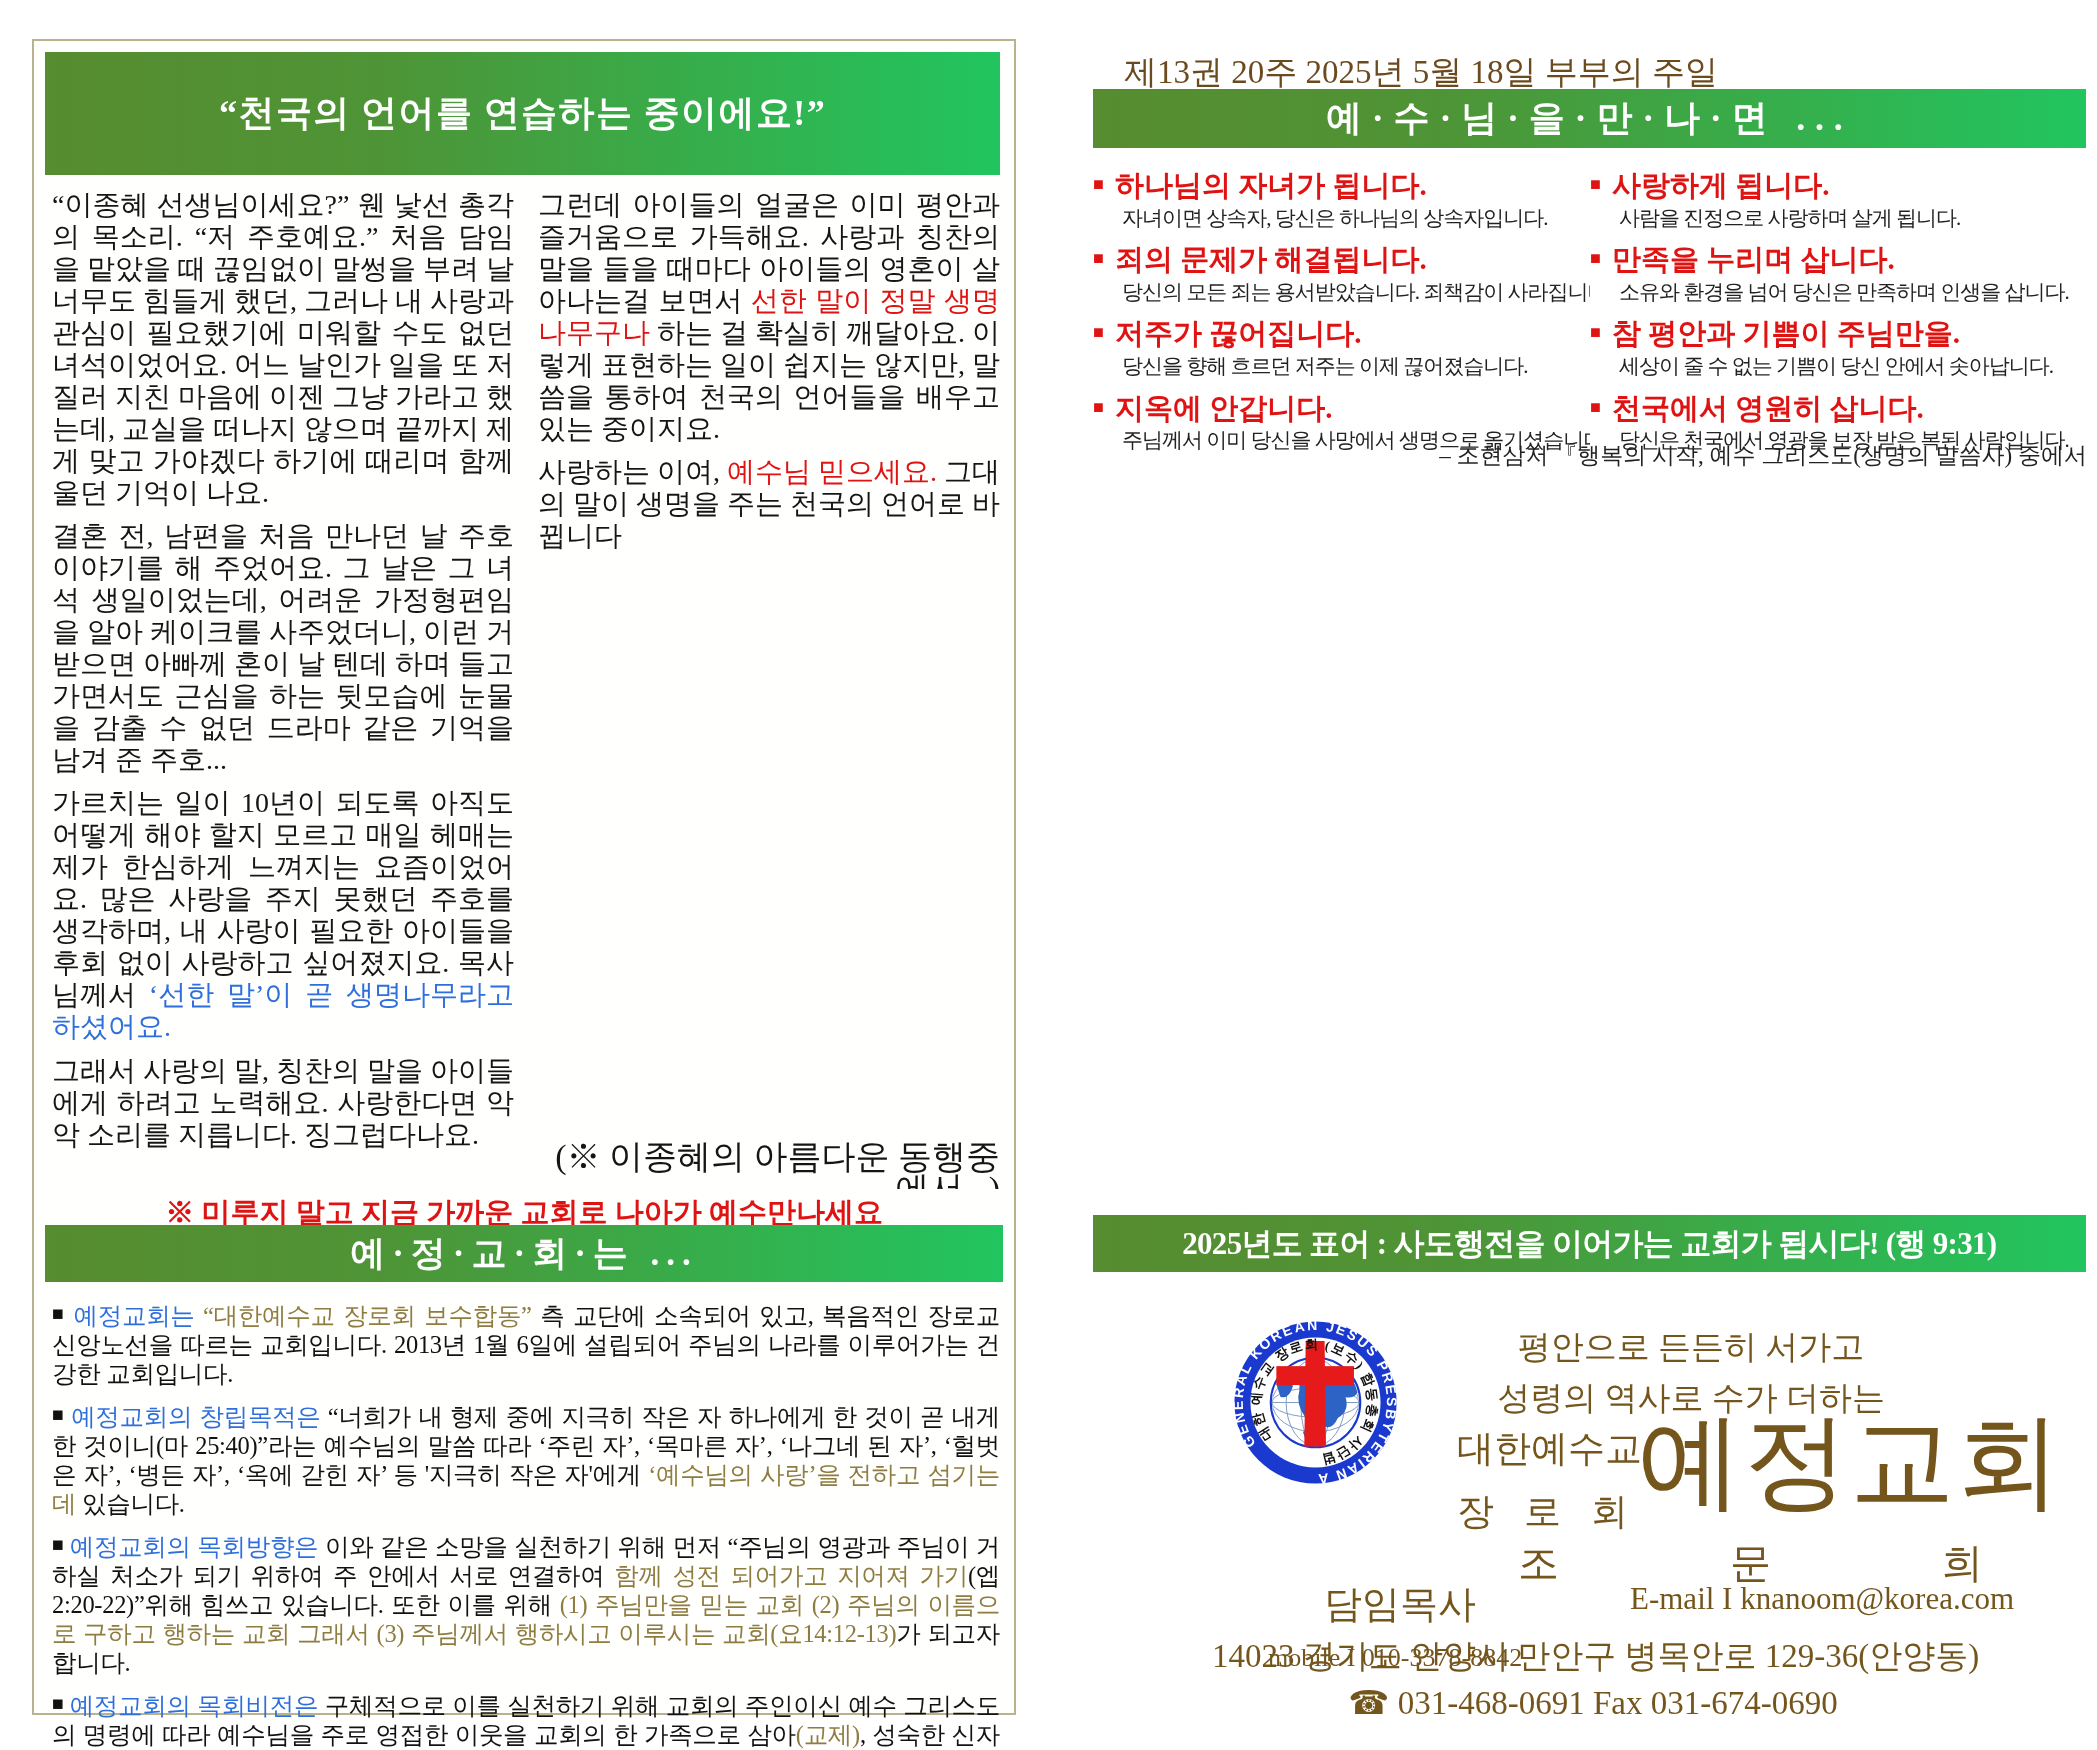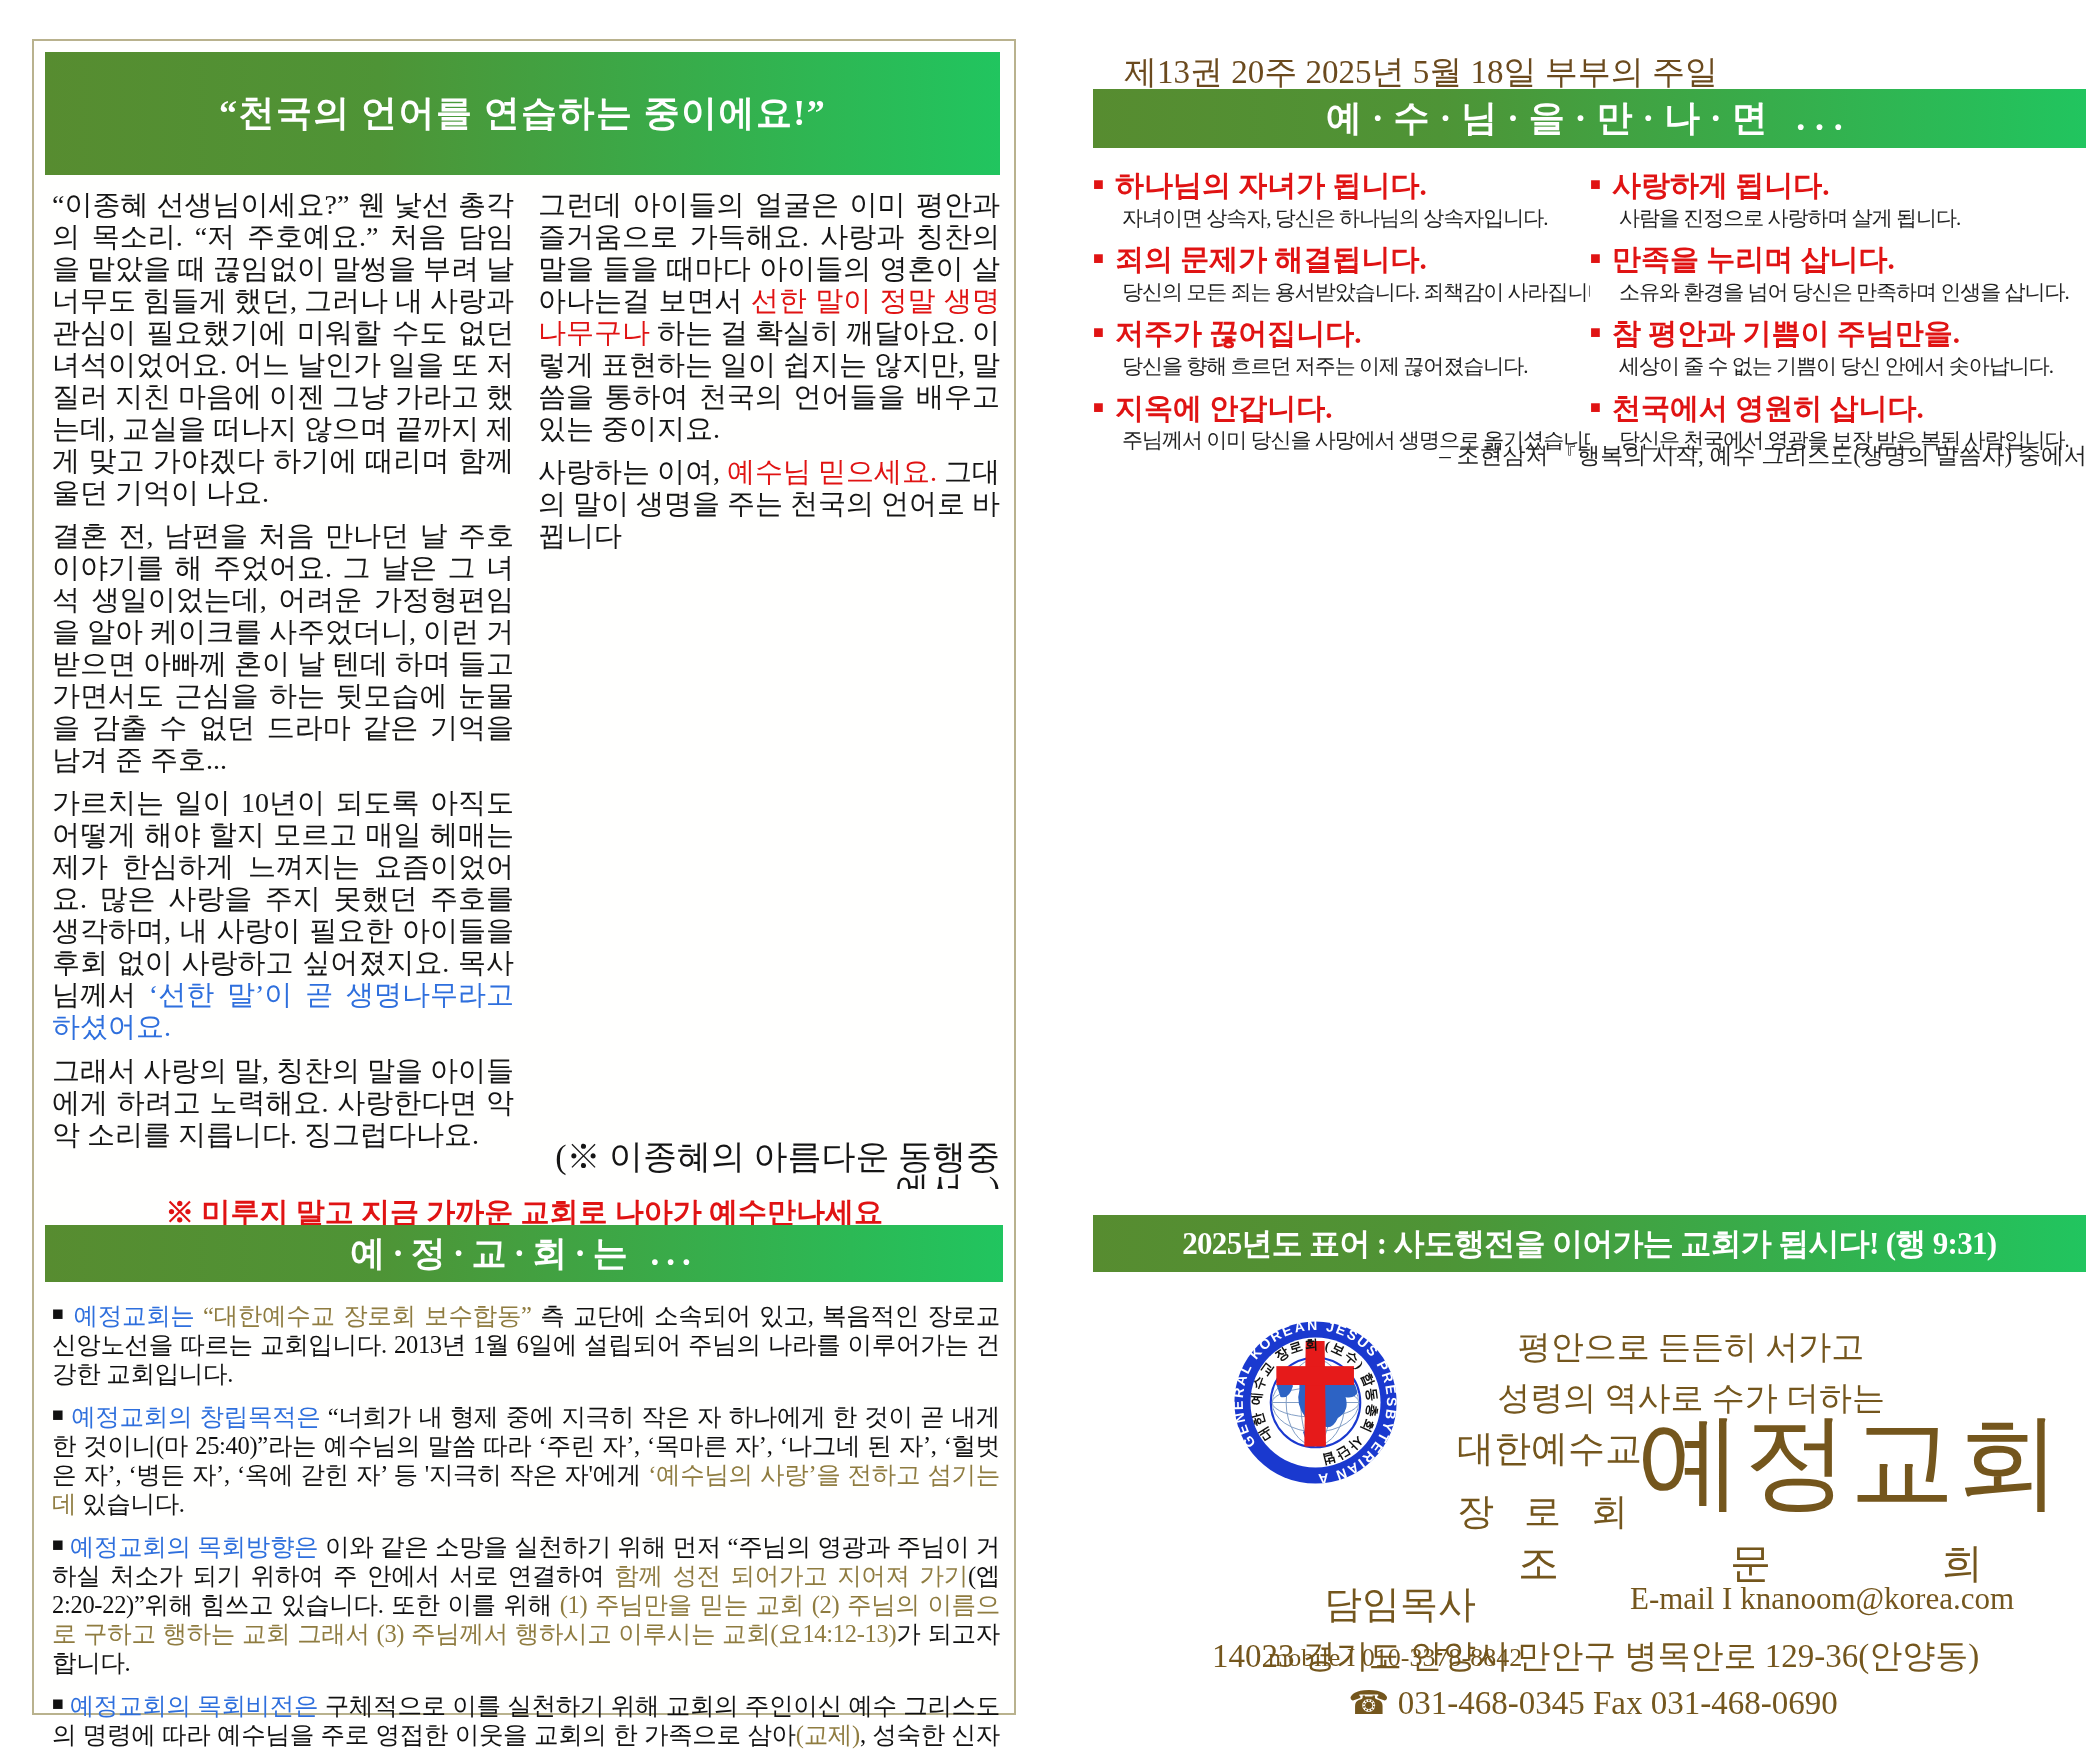--- a/index.html
+++ b/index.html
@@ -194,18 +194,18 @@
       <div class="tag1">평안으로 든든히 서가고</div>
       <div class="tag2">성령의 역사로 수가 더하는</div>
       <div class="denom1">대한예수교</div>
       <div class="denom2">장로회</div>
       <div class="chname">예정교회</div>
       <div class="pastorlbl">담임목사</div>
       <div class="pastorname">조문희</div>
       <div class="mobile">mobile I 010-3378-8842</div>
       <div class="email">E-mail I knanoom@korea.com</div>
       <div class="addr">14023 경기도 안양시 만안구 병목안로 129-36(안양동)</div>
-      <div class="phone">☎ 031-468-0345 Fax 031-468-0690</div>
+      <div class="phone">☎ 031-468-0691 Fax 031-674-0690</div>
     </div>
   </div>
 
 </div>
 
 
 </body></html>

